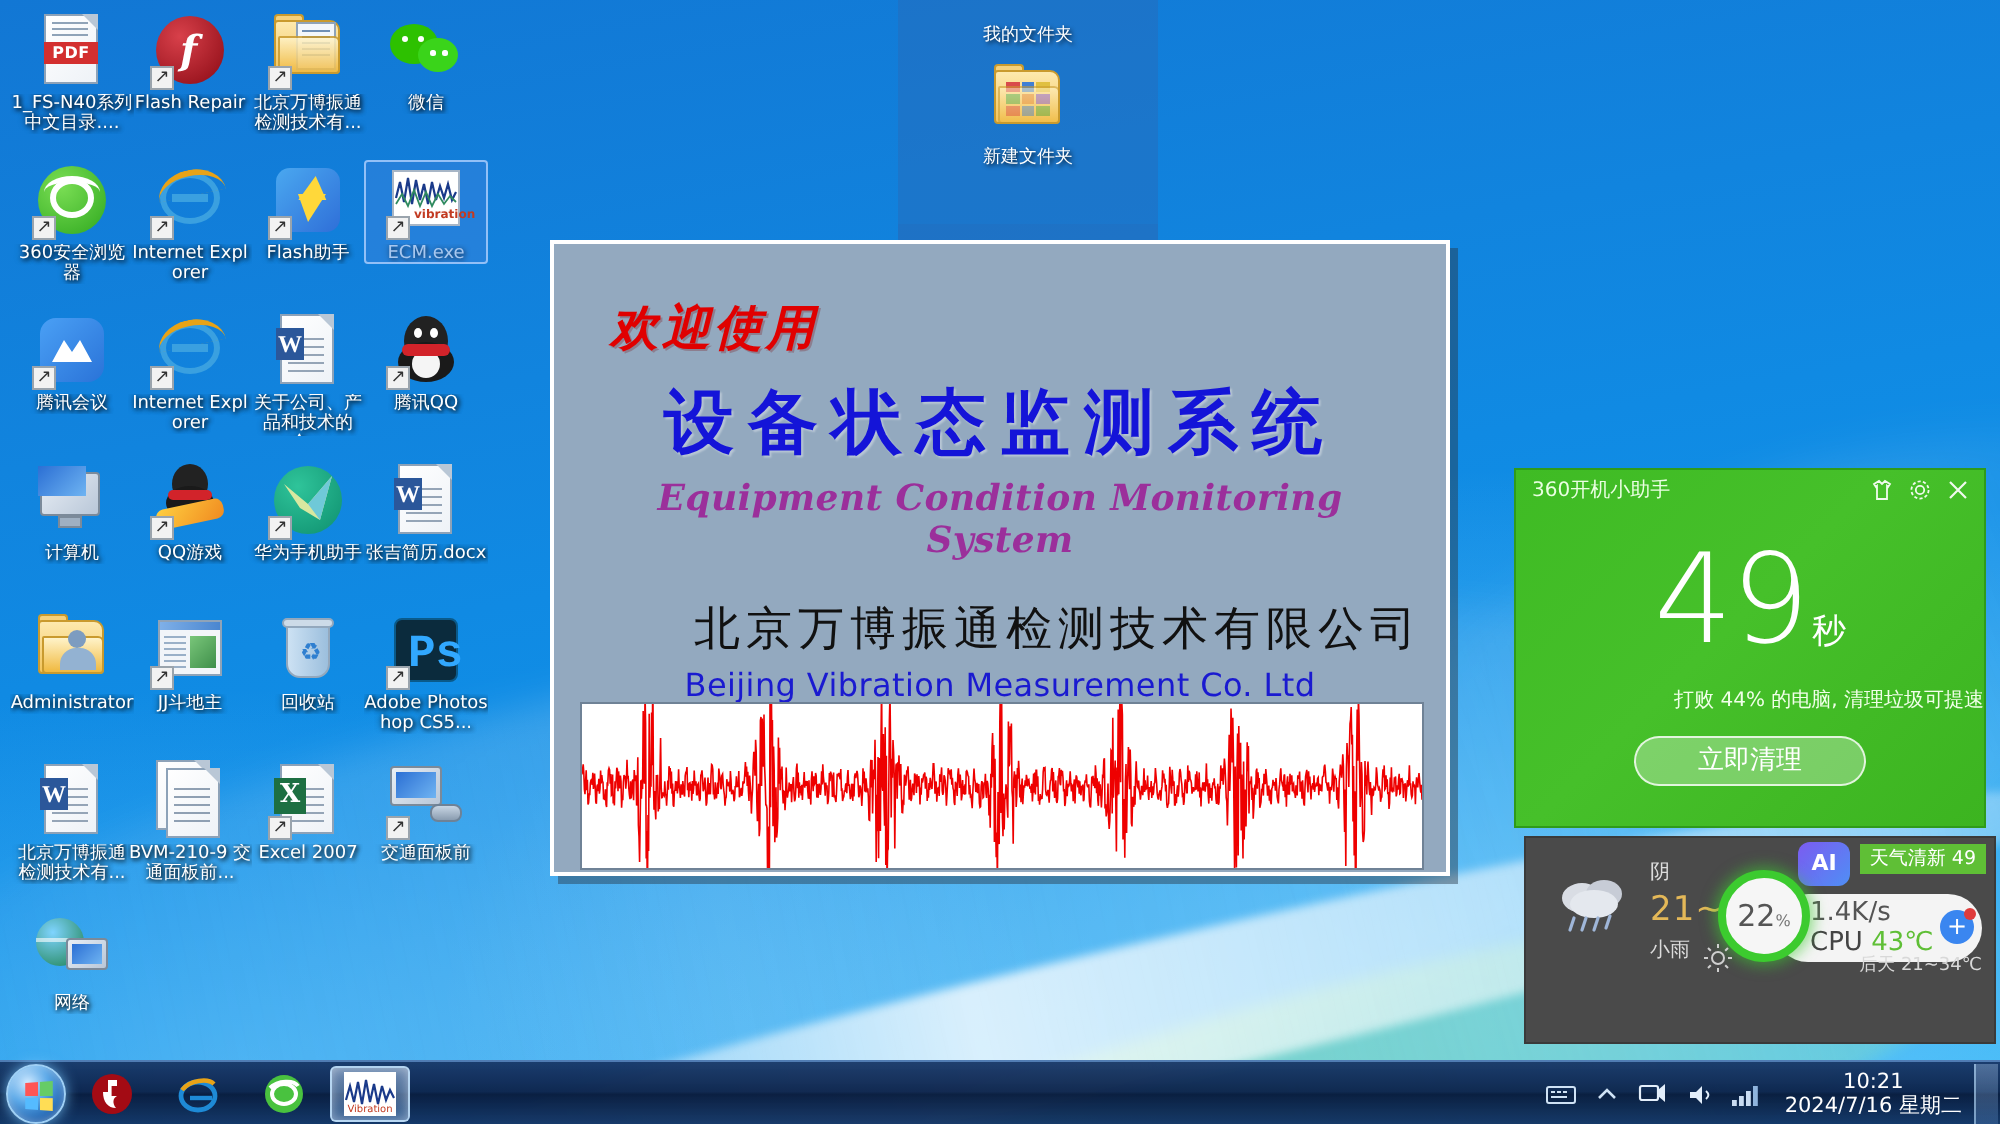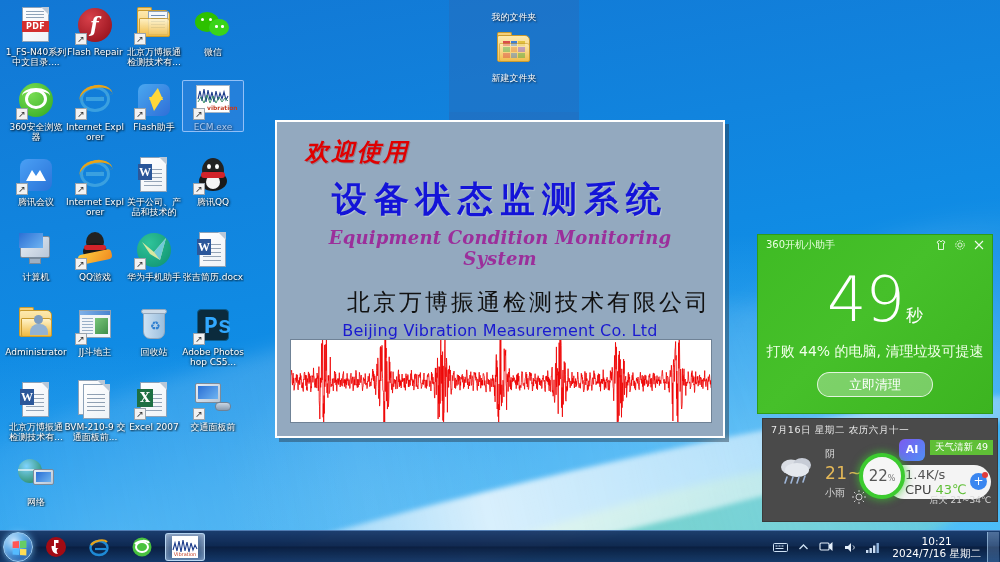--- a/index.html
+++ b/index.html
@@ -148,21 +148,21 @@
 
   
   #splash {
     position: absolute;
     left: 275px; top: 120px;
     width: 450px; height: 318px;
     background: #93a9bf;
     border: 2px solid #ffffff;
     box-shadow: 4px 4px 0 rgba(40,55,70,0.45);
   }
-  #splash-inner { position: relative; width: 100%; height: 100%; padding: 6px 12px; }
+  #splash-inner { position: relative; width: 100%; height: 100%; padding: 6px 12px; margin-top: 12px; }
   #welcome-text {
     font-family: "DejaVu Serif", "Liberation Serif", serif;
     font-style: italic;
     font-weight: bold;
     font-size: 24px;
     color: #e00000;
     margin: 8px 0 0 16px;
     letter-spacing: 2px;
     text-shadow: 1px 1px 0 rgba(120,0,0,0.25);
   }
@@ -259,22 +259,22 @@
     margin-top: 14px;
     line-height: 1;
   }
   #boot-num .num {
     font-size: 62px; font-weight: 300; color: #fff;
     letter-spacing: -1px;
     font-family: "DejaVu Sans", "Liberation Sans", sans-serif;
   }
   #boot-num .unit { font-size: 17px; margin-left: 2px; }
   #boot-sub {
-    text-align: center;
-    font-size: 14px;
+    text-align: right;
+    font-size: 10px;
     margin-top: 12px;
     color: #f0ffe8;
   }
   #boot-btn {
     display: block;
     width: 116px; height: 25px;
     margin: 11px auto 0 auto;
     border-radius: 13px;
     background: rgba(255,255,255,0.30);
     border: 1px solid rgba(255,255,255,0.78);
@@ -713,21 +713,20 @@
       </span>
     </div>
     <div id="boot-num">
       <span class="num">49</span><span class="unit">秒</span>
     </div>
     <div id="boot-sub">打败 44% 的电脑, 清理垃圾可提速</div>
     <div id="boot-btn">立即清理</div>
   </div>
 
   <div id="widget-weather">
-    <div id="weather-date">7月16日  星期二  农历六月十一</div>
     <div id="weather-body">
       <div id="cloud-icon">
         <svg width="46" height="34" viewBox="0 0 46 34">
           <ellipse cx="16" cy="14" rx="10" ry="7.5" fill="#d9dde4"></ellipse>
           <ellipse cx="27" cy="12" rx="9" ry="7" fill="#c7ccd6"></ellipse>
           <ellipse cx="22" cy="17" rx="12" ry="7" fill="#e4e8ee"></ellipse>
           <g stroke="#9fb6d8" stroke-width="1.6" stroke-linecap="round">
             <path d="M12 24 L10 30"></path>
               <path d="M18 24 L16 30"></path>
               <path d="M24 24 L22 30"></path>

